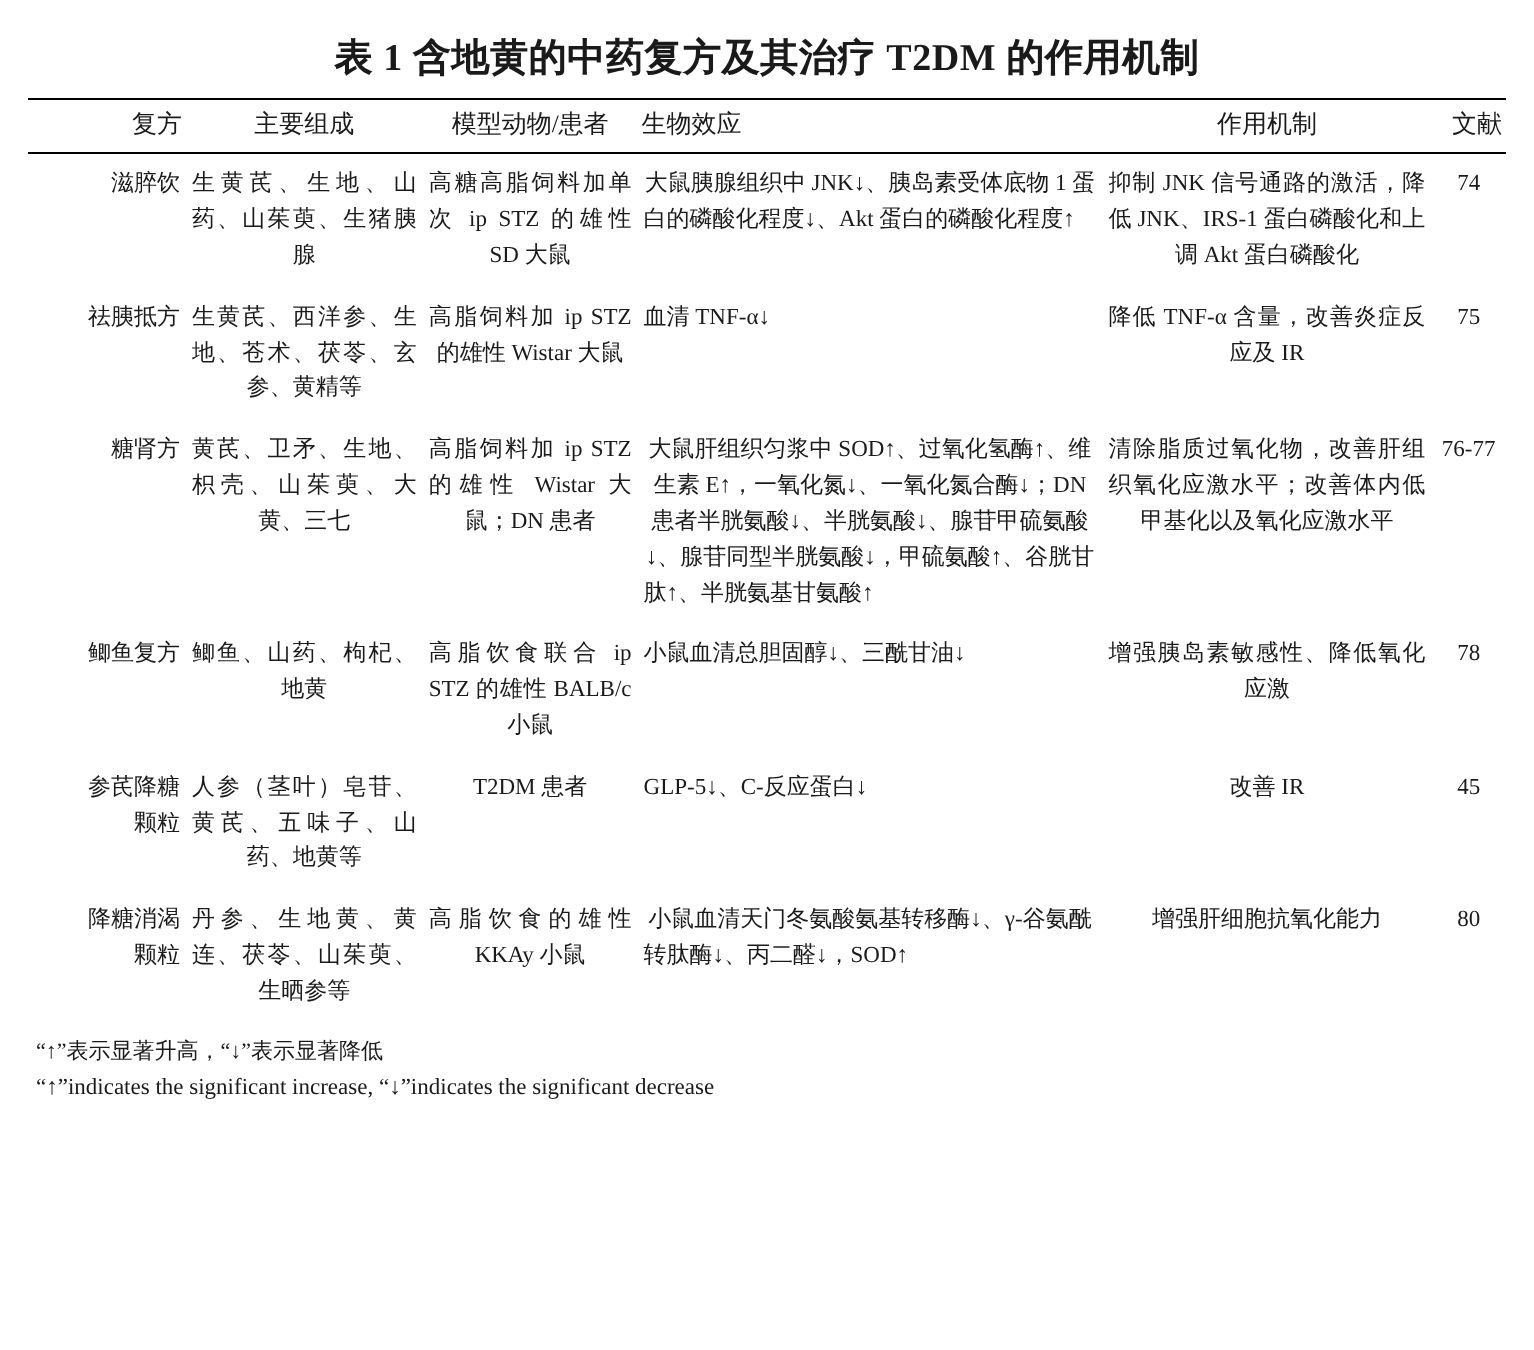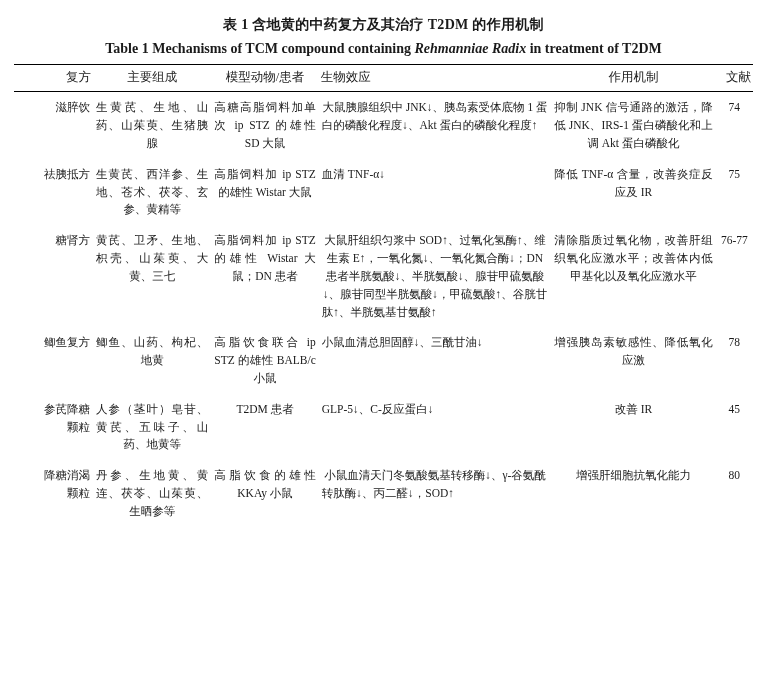--- a/index.html
+++ b/index.html
@@ -19,21 +19,21 @@
     height: 675px;
     box-sizing: border-box;
     padding: 10px 14px 6px 14px;
     position: relative;
   }
   .caption {
     text-align: center;
     font-weight: bold;
   }
   .caption-cn {
-    font-size: 14px;
+    font-size: 19px;
     letter-spacing: 0.3px;
     margin: 6px 0 7px 0;
   }
   .caption-en {
     font-size: 14px;
     margin: 0 0 7px 0;
   }
   .caption-en .ital {
     font-style: italic;
   }
@@ -84,23 +84,20 @@
   .note-en {
     font-size: 11.5px;
   }
 </style>
 </head>
 <body>
 
 <div class="page">
 
   <div class="caption caption-cn">表 1    含地黄的中药复方及其治疗 T2DM 的作用机制</div>
-  <div class="caption caption-en">
-    <span>Table 1    Mechanisms of TCM compound containing </span><span class="ital">Rehmanniae Radix</span><span> in treatment of T2DM</span>
-  </div>
 
   <table class="tbl">
     <colgroup>
       <col class="c-formula">
       <col class="c-comp">
       <col class="c-model">
       <col class="c-effect">
       <col class="c-mech">
       <col class="c-ref">
     </colgroup>
@@ -161,14 +158,18 @@
 颗粒</td>
           <td class="c-comp">丹参、生地黄、黄连、茯苓、山茱萸、生晒参等</td>
           <td class="c-model">高脂饮食的雄性 KKAy 小鼠</td>
           <td class="c-effect">小鼠血清天门冬氨酸氨基转移酶↓、γ-谷氨酰转肽酶↓、丙二醛↓，SOD↑</td>
           <td class="c-mech">增强肝细胞抗氧化能力</td>
           <td class="c-ref">80</td>
         </tr>
       </tbody>
   </table>
 
+  <div class="notes">
+    <div class="note-cn">“↑”表示显著升高，“↓”表示显著降低</div>
+    <div class="note-en">“↑”indicates the significant increase, “↓”indicates the significant decrease</div>
+  </div>
 
 </div>
 
 </body></html>

